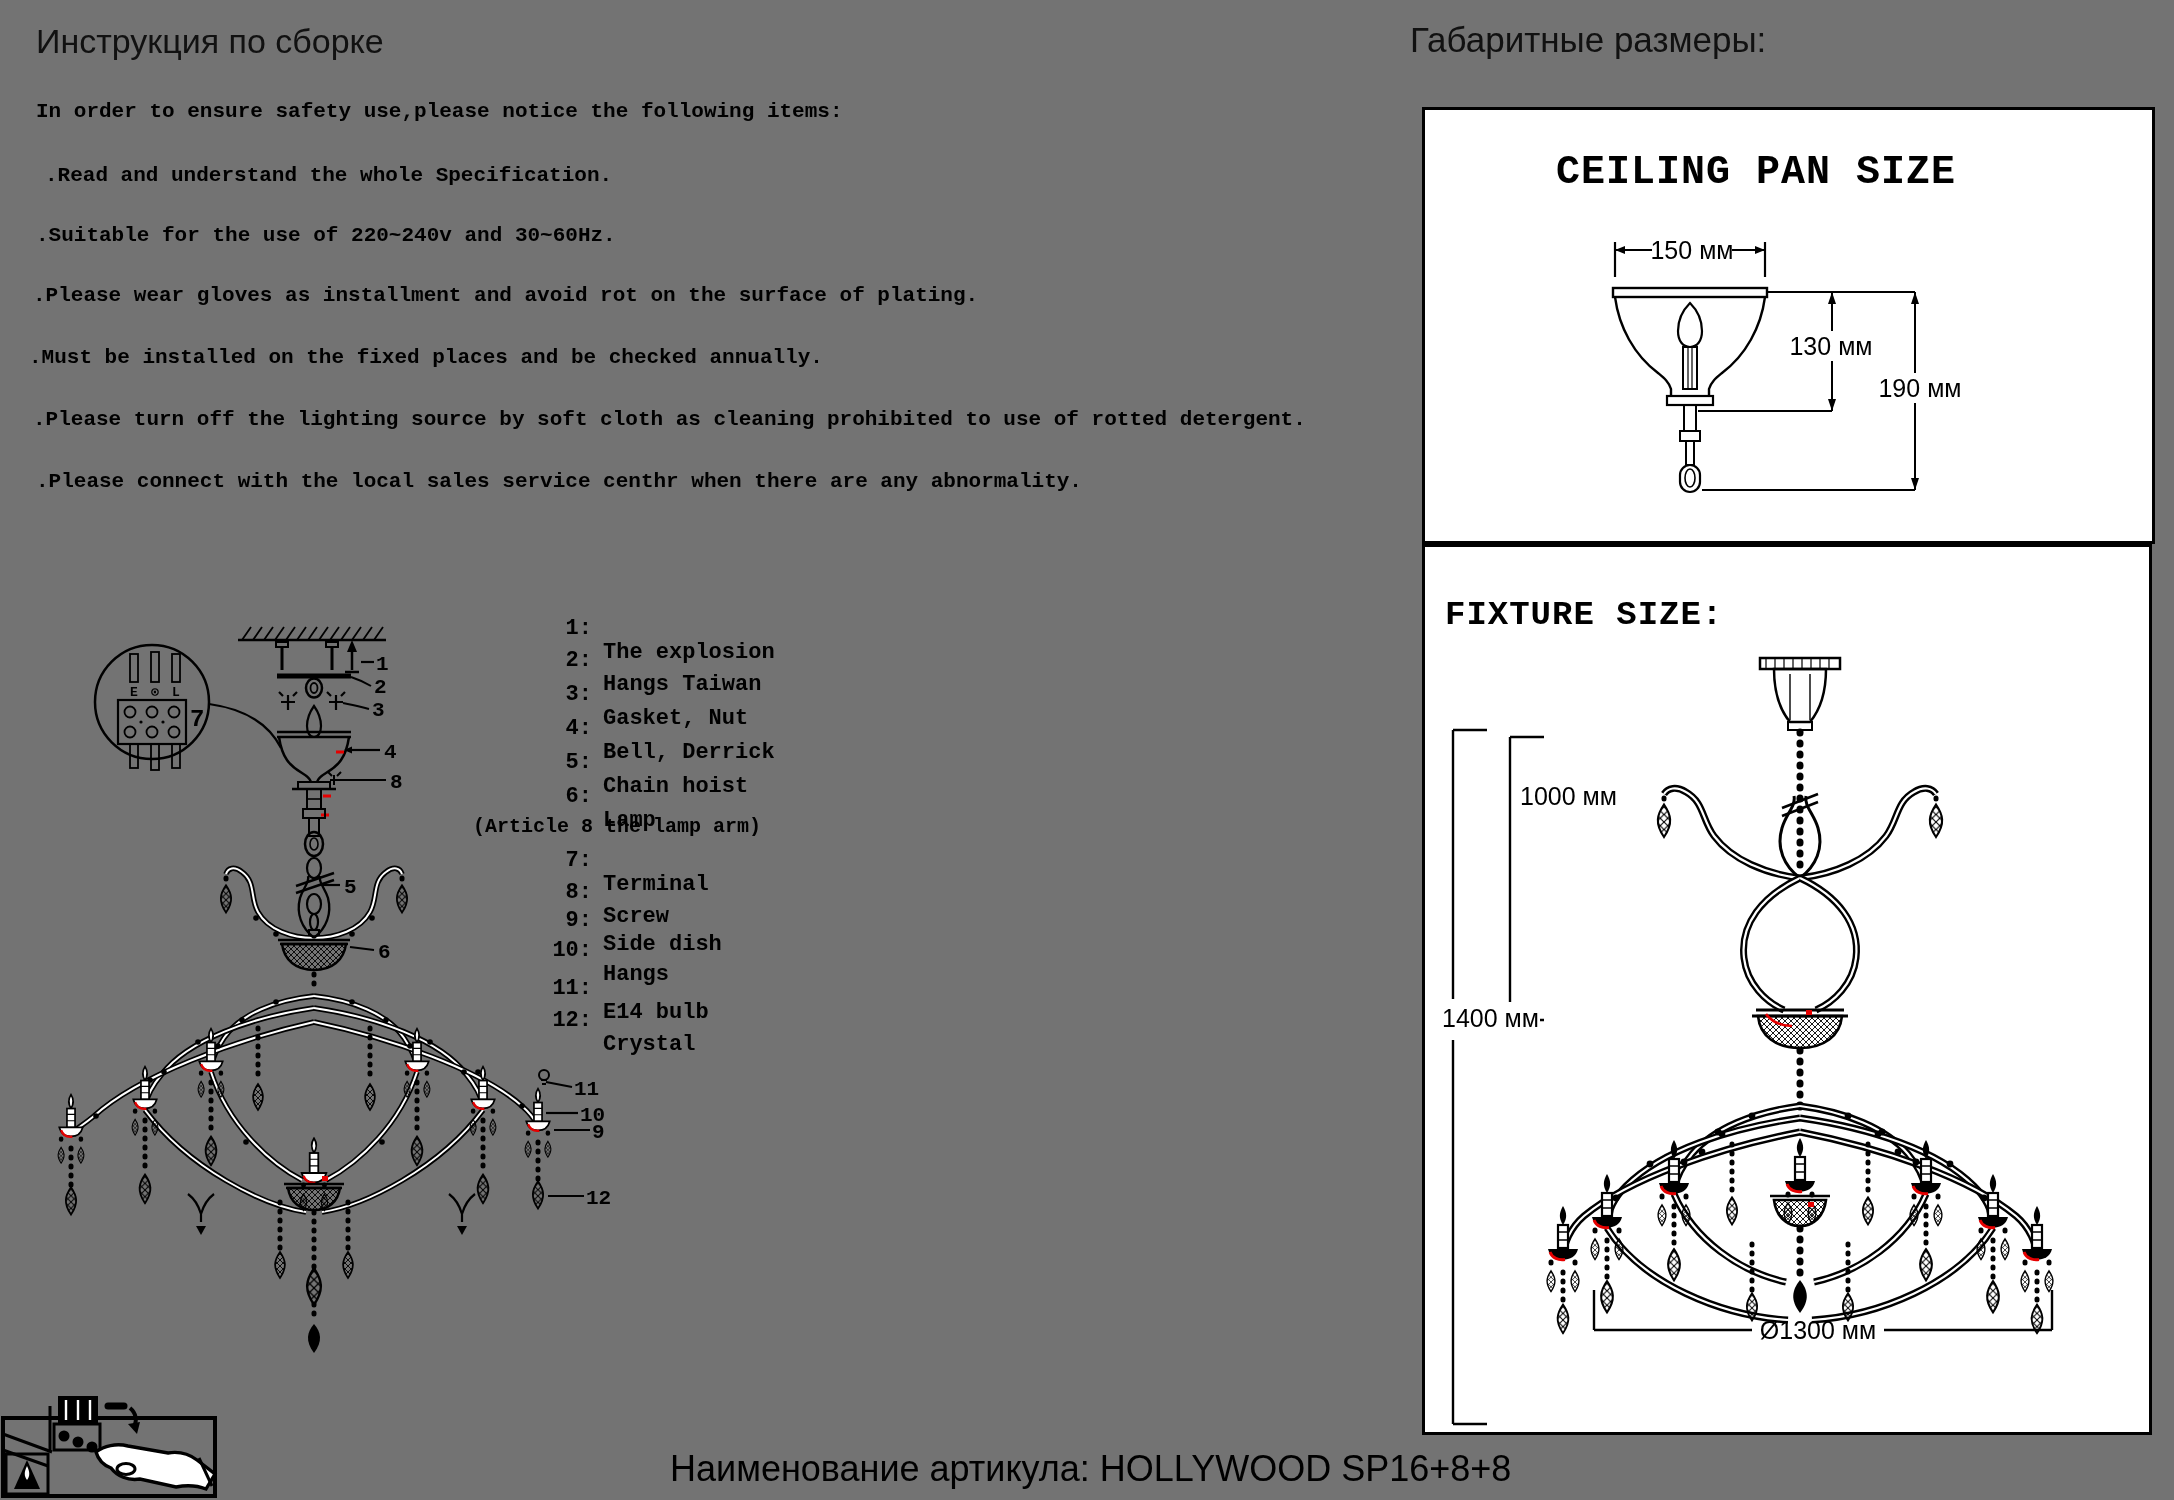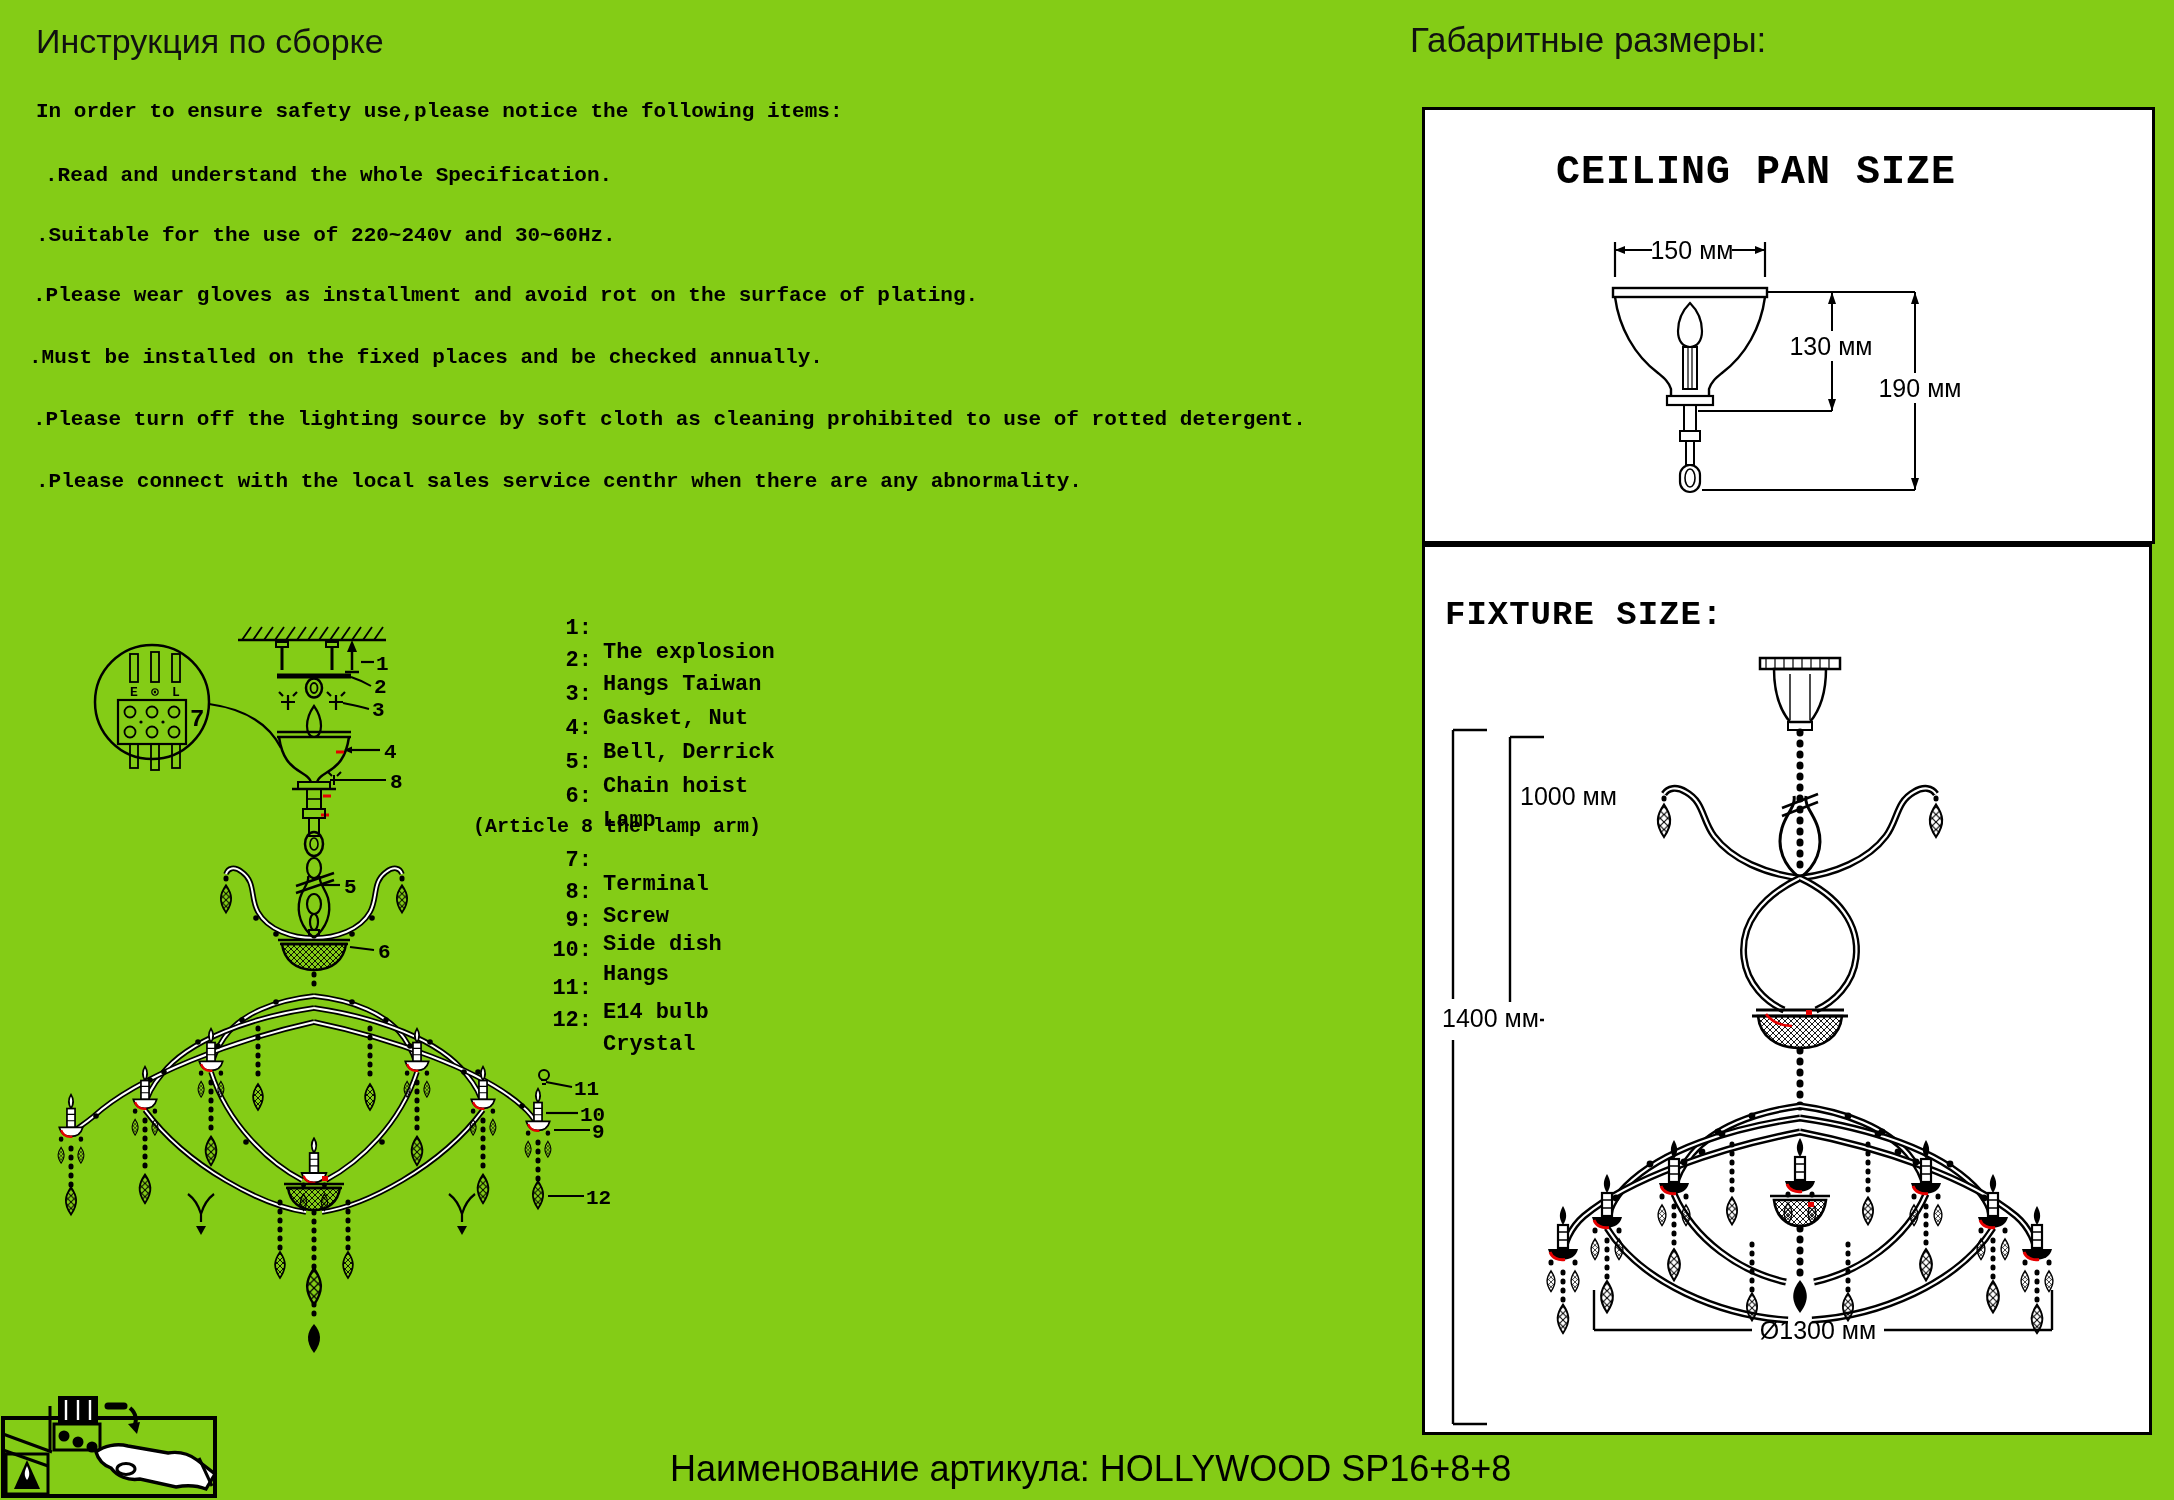--- a/index.html
+++ b/index.html
@@ -1,17 +1,17 @@
 <!DOCTYPE html>
 <html><head>
 <meta charset="utf-8">
 <style>
   :root { --ink:#000; --red:#e60000; }
   html,body{margin:0;padding:0;background:#fff;}
-  .canvas{position:relative;width:2174px;height:1500px;background:#84cc16;overflow:hidden;
+  .canvas{position:relative;width:2174px;height:1500px;background:#737373;overflow:hidden;
           font-family:"Liberation Sans",sans-serif;color:#000;text-decoration:underline;}
   .abs{position:absolute;}
   .ru-title{font-family:"Liberation Sans",sans-serif;font-size:34px;color:#111;}
   .safety-line{position:absolute;left:36px;font-family:"Liberation Mono",monospace;
                font-weight:700;font-size:21px;white-space:pre;color:#000;}
   .plrow{position:absolute;font-family:"Liberation Mono",monospace;font-weight:700;
          font-size:22px;white-space:pre;display:flex;}
   .plnum{display:inline-block;width:52px;text-align:right;}
   .pllabel{padding-left:11px;margin-top:24px;}
   .plnote{position:absolute;font-family:"Liberation Mono",monospace;font-weight:700;font-size:20px;}

